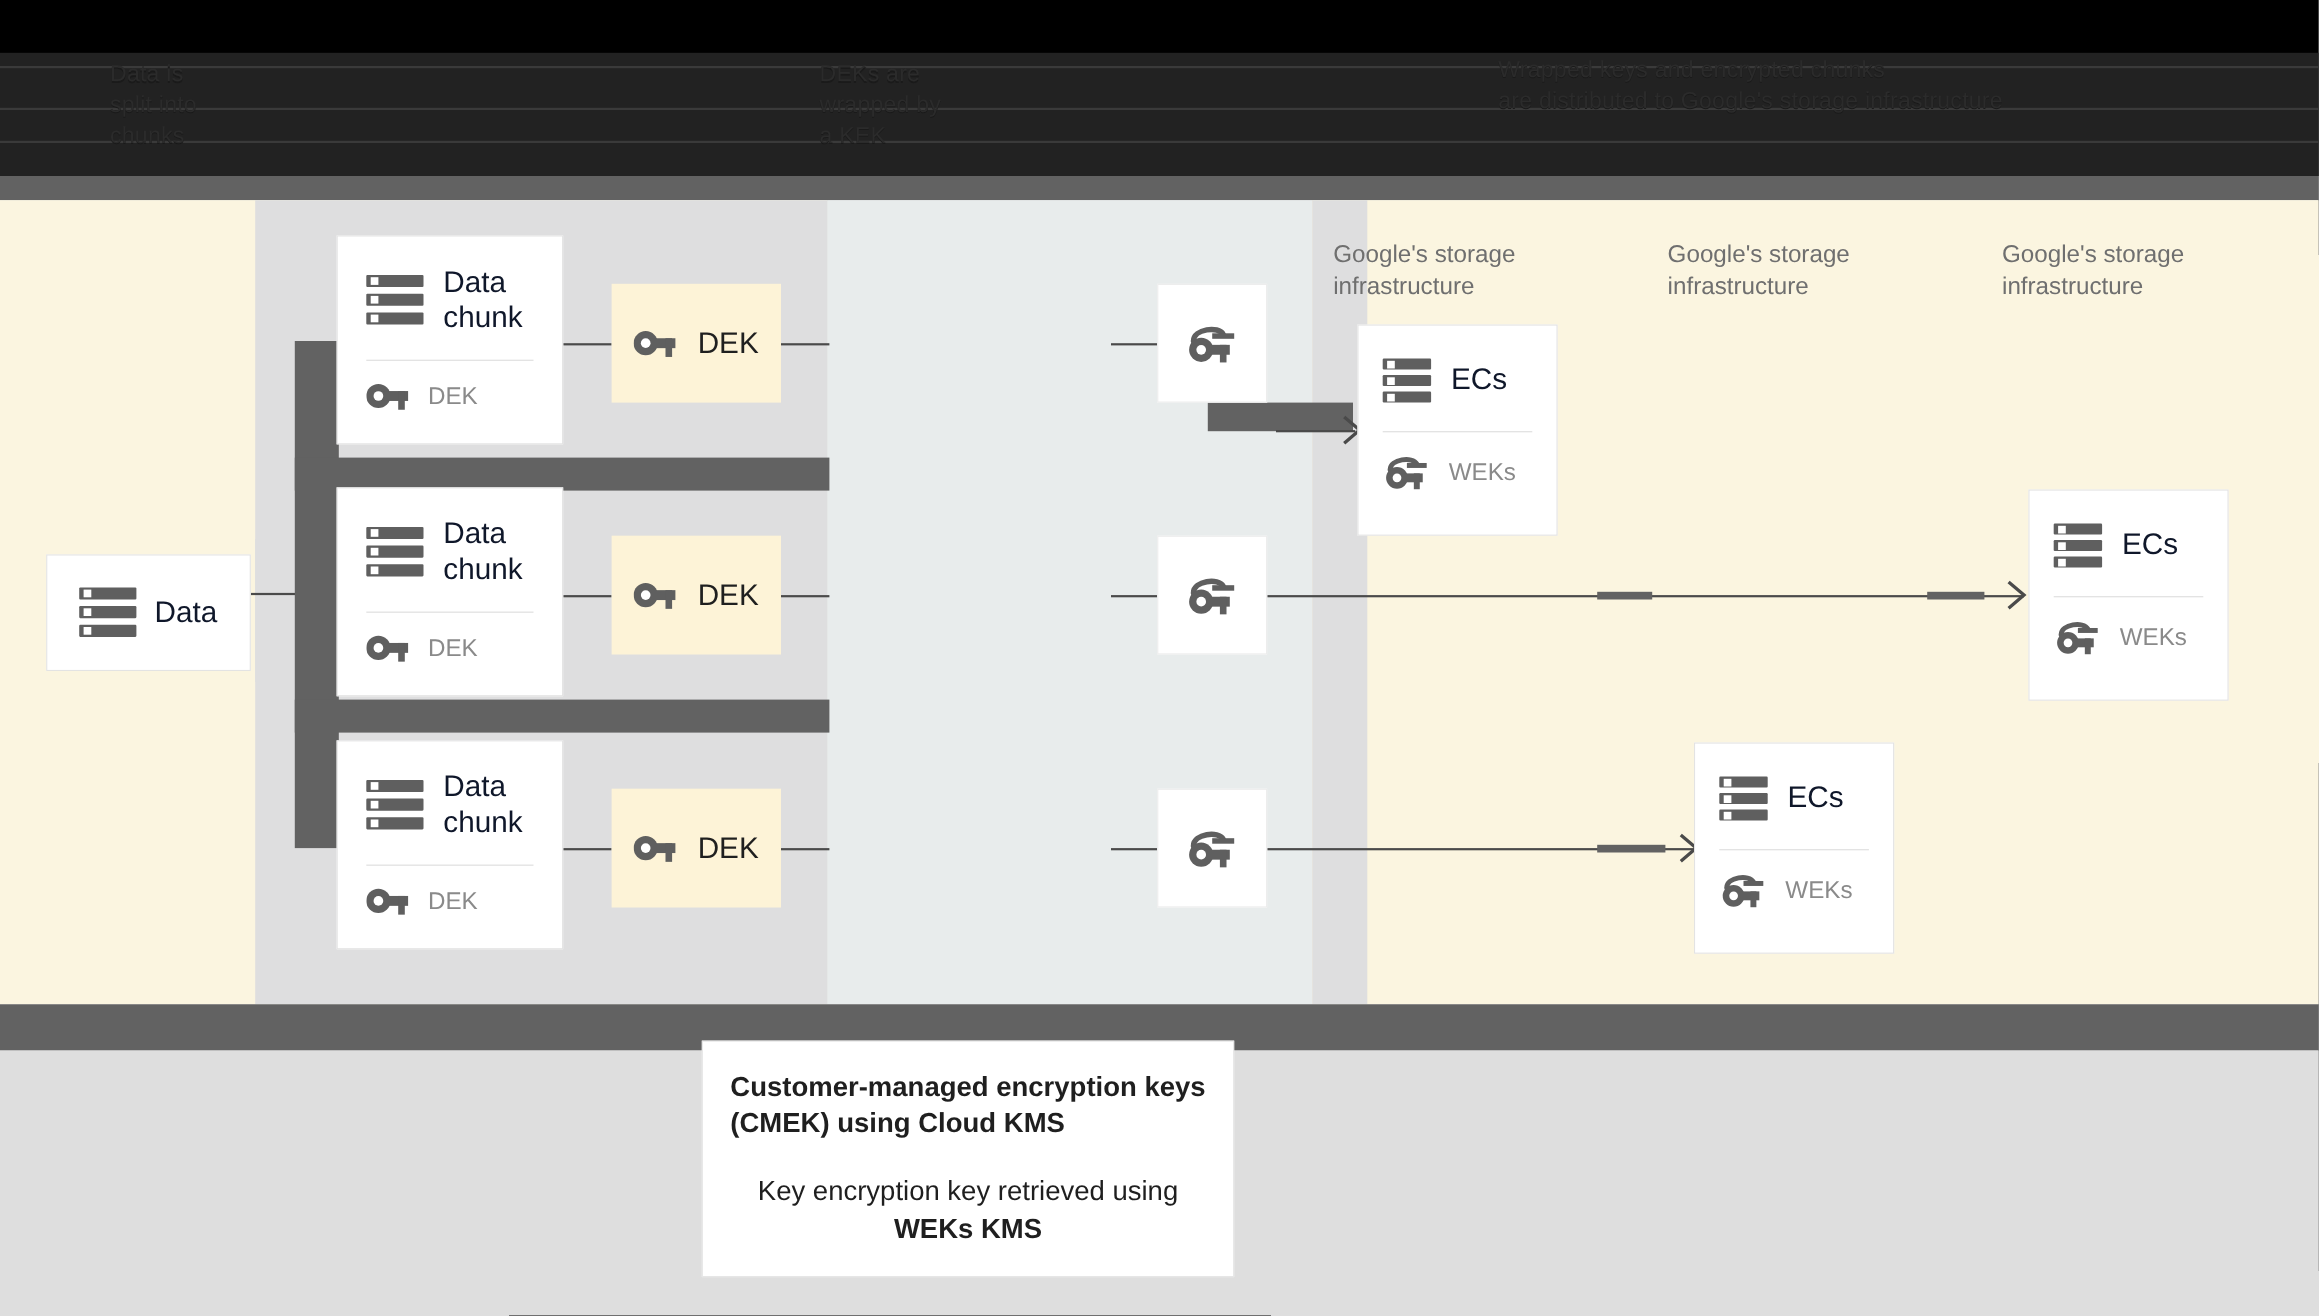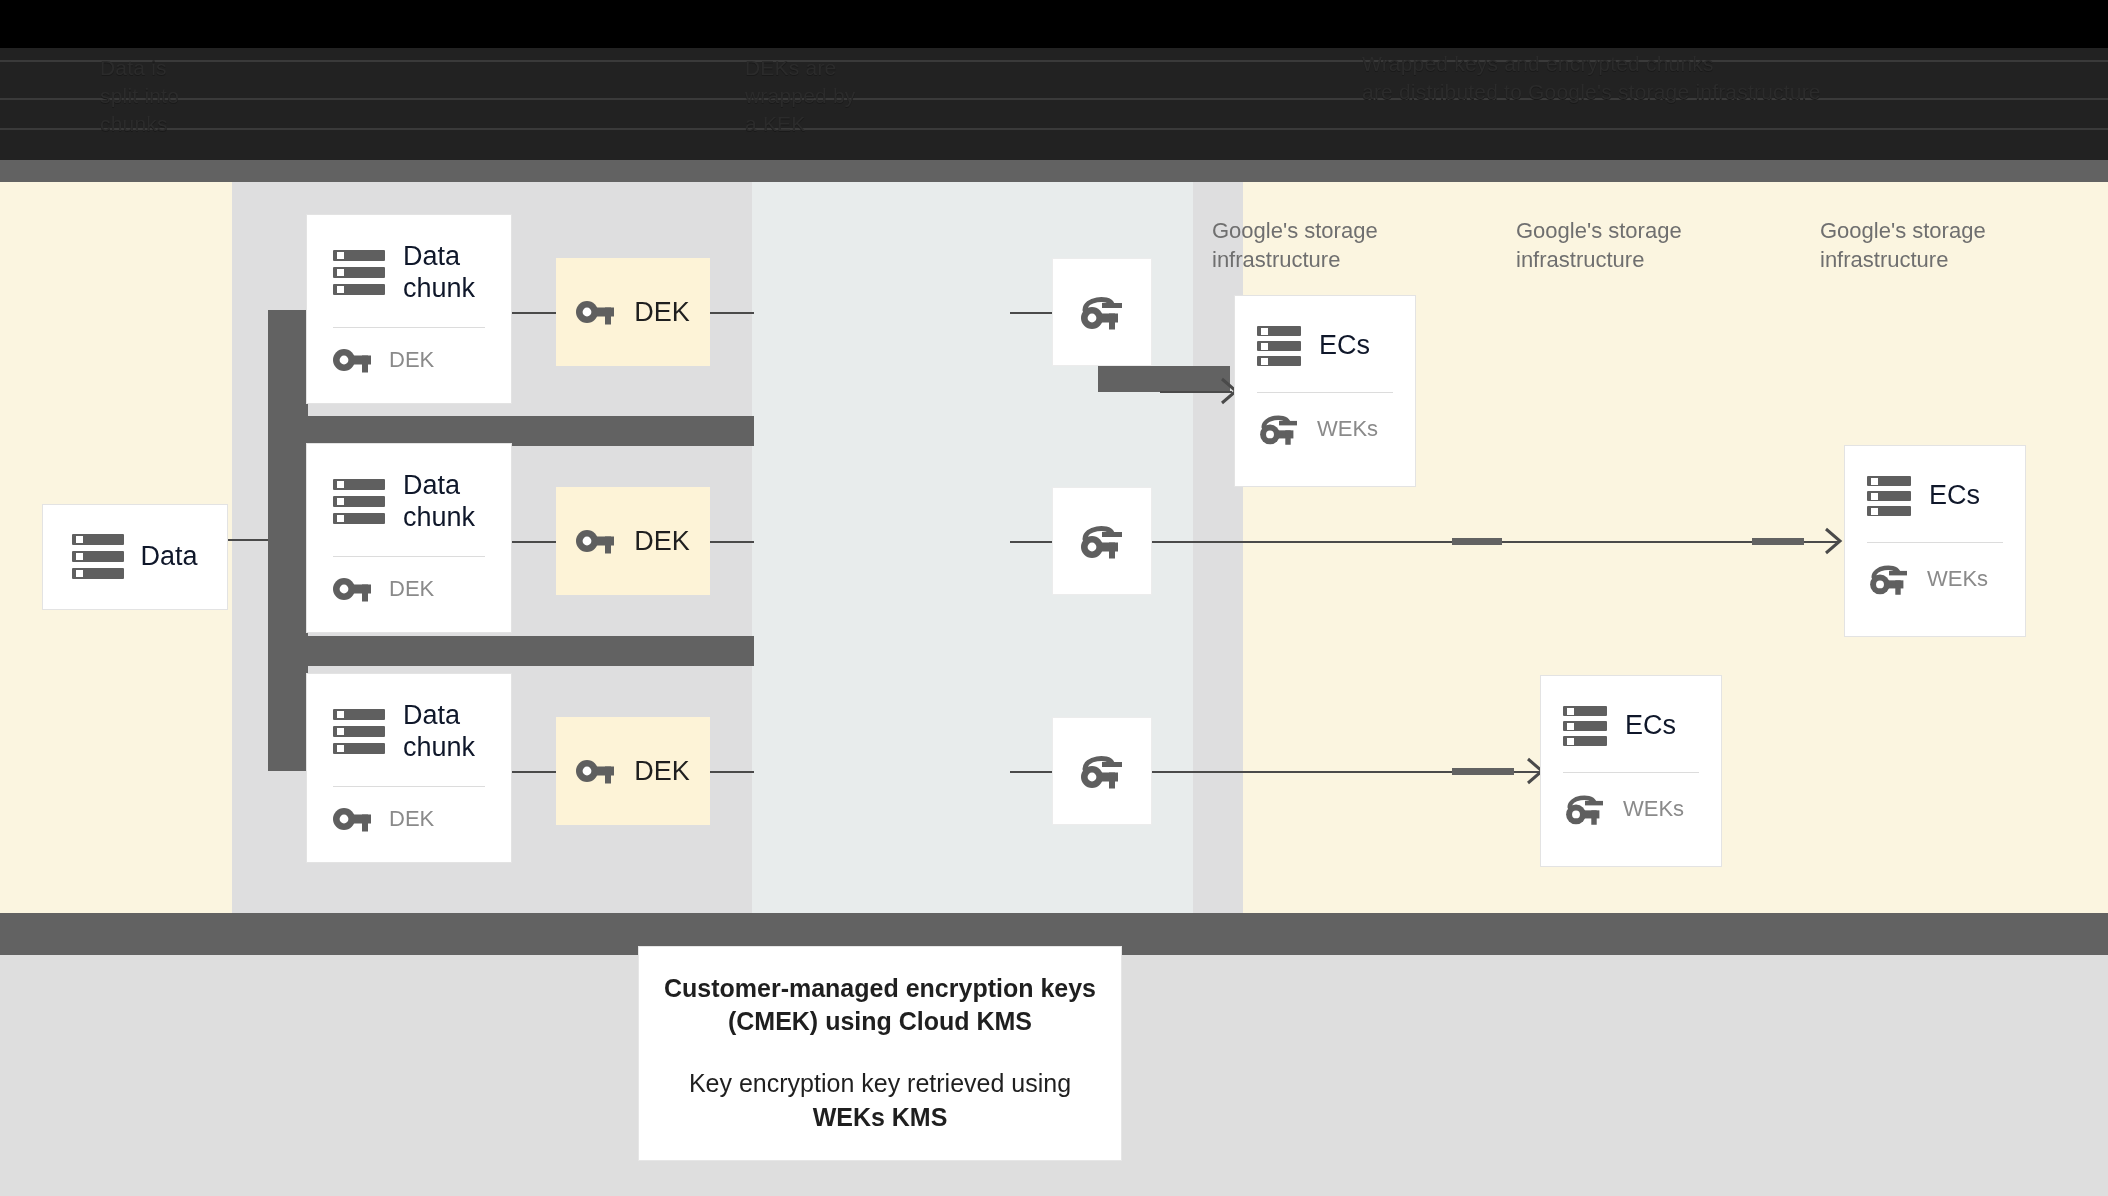--- a/index.html
+++ b/index.html
@@ -128,21 +128,21 @@
   .footer{
     position:absolute;left:0;top:955px;width:2108px;height:241px;background:#dedede;
   }
   .caption{
     position:absolute;left:638px;top:946px;width:484px;height:215px;
     background:#fff;border:1px solid #e6e6e6;box-sizing:border-box;
     display:flex;flex-direction:column;align-items:center;justify-content:center;
     gap:30px;padding:18px 24px;
   }
   .caption-strong{
-    font-size:25px;font-weight:bold;color:#1f1f1f;text-align:center;line-height:1.3;white-space:pre-line;
+    font-size:25px;font-weight:bold;color:#1f1f1f;text-align:left;line-height:1.3;white-space:pre-line;
   }
   .caption-normal{
     font-size:25px;color:#1f1f1f;text-align:center;line-height:1.35;
   }
   .caption-normal b{font-weight:bold;}
 </style>
 </head>
 <body>
 
 <div id="stage">

